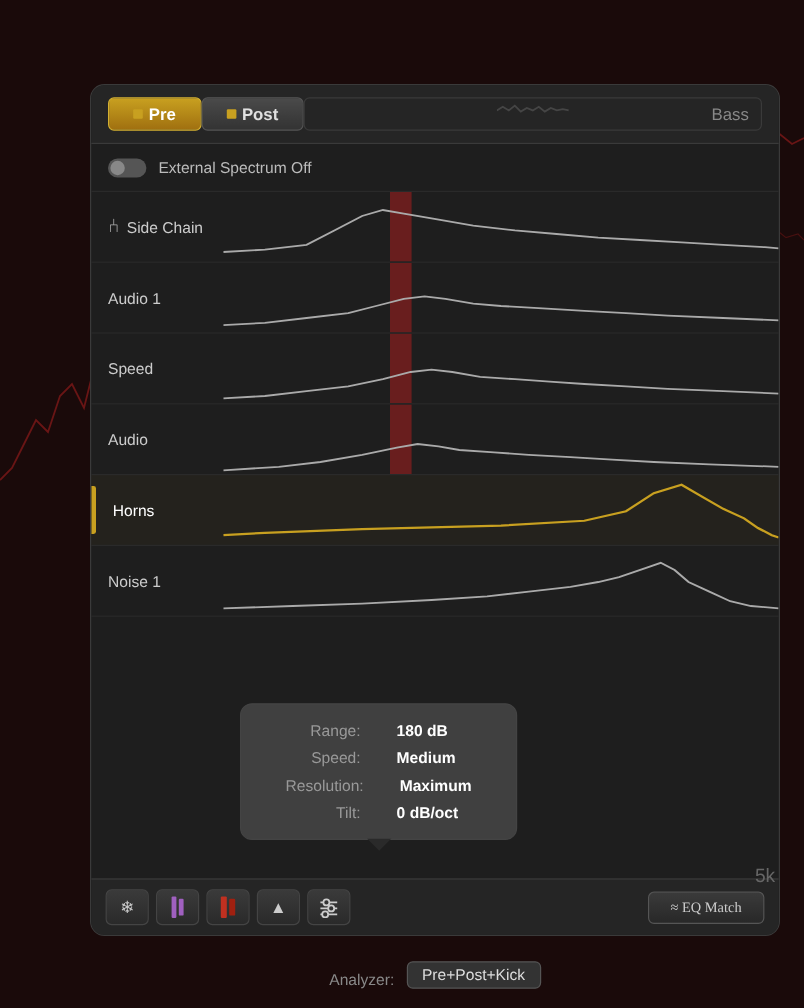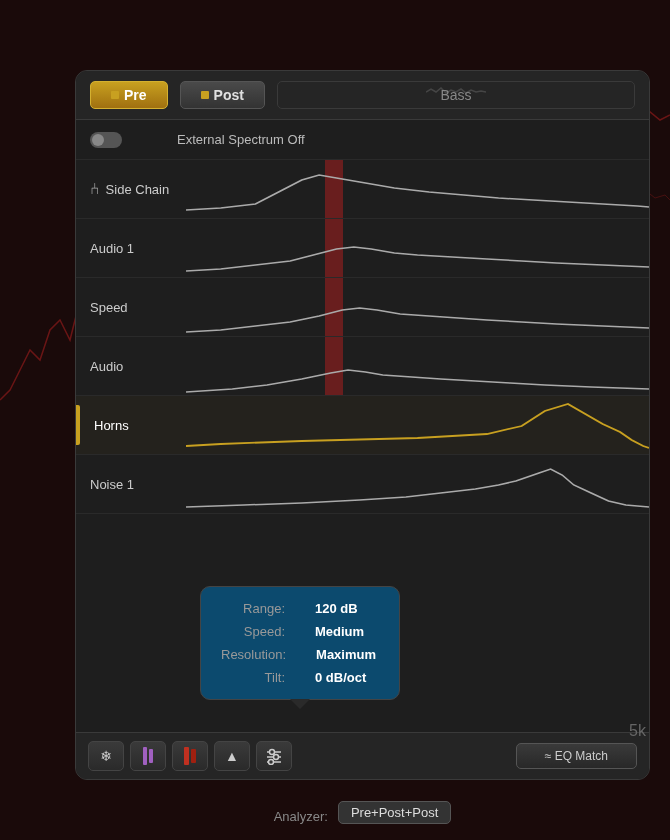--- a/index.html
+++ b/index.html
@@ -26,21 +26,21 @@
       overflow: hidden;
     }
 
     
     .tab-bar {
       display: flex;
       align-items: center;
       padding: 10px 14px;
       background: #252525;
       border-bottom: 1px solid #3a3a3a;
-      gap: 12px;
+      gap: 0;
     }
 
     .tab-btn {
       padding: 5px 20px;
       border-radius: 5px;
       border: 1px solid #555;
       background: linear-gradient(180deg, #4a4a4a 0%, #333 100%);
       color: #e0e0e0;
       font-size: 14px;
       font-weight: 600;
@@ -57,21 +57,21 @@
     .tab-btn .tab-icon {
       width: 8px;
       height: 8px;
       background: #c8a020;
       border-radius: 1px;
       display: inline-block;
     }
 
     .tab-bass {
       flex: 1;
-      text-align: center;
+      text-align: right;
       padding: 5px 10px;
       border-radius: 5px;
       border: 1px solid #3a3a3a;
       background: transparent;
       color: #888;
       font-size: 14px;
       cursor: pointer;
       position: relative;
     }
     .tab-bass-wave {
@@ -103,21 +103,20 @@
       position: absolute;
       left: 2px; top: 2px;
       width: 12px; height: 12px;
       background: #888;
       border-radius: 50%;
     }
 
     .row-label {
       color: #bbb;
       font-size: 13px;
-      margin-left: 45px;
     }
 
     
     .channel-row {
       display: flex;
       align-items: center;
       border-bottom: 1px solid #2a2a2a;
       min-height: 58px;
       position: relative;
       overflow: hidden;
@@ -200,30 +199,31 @@
       color: #ccc;
       display: flex;
       align-items: center;
       justify-content: center;
       cursor: pointer;
       font-size: 14px;
     }
 
     .eq-match-btn {
       margin-left: auto;
-      padding: 5px 28px;
+      padding: 5px 18px;
       border-radius: 5px;
       border: 1px solid #555;
       background: linear-gradient(180deg, #3a3a3a 0%, #282828 100%);
       color: #ccc;
       font-size: 12px;
       cursor: pointer;
       display: flex;
       align-items: flex-end;
       gap: 5px;
+      font-family: Liberation Serif, serif;
     }
 
     
     .status-bar {
       position: absolute;
       bottom: 16px;
       left: 75px;
       right: 20px;
       display: flex;
       align-items: flex-end;
@@ -243,23 +243,23 @@
       padding: 3px 12px;
       color: #ddd;
       font-size: 13px;
     }
 
     
     .tooltip-popup {
       position: absolute;
       bottom: 140px;
       left: 200px;
-      background: #0c4a6e;
+      background: #404040;
       border-radius: 10px;
-      padding: 14px 20px;
+      padding: 14px 37px;
       border: 1px solid #444;
       z-index: 100;
       min-width: 200px;
     }
 
     .tooltip-popup::after {
       content: '';
       position: absolute;
       bottom: -10px;
       left: 50%;
@@ -443,34 +443,34 @@
     </button>
     <button class="eq-match-btn">
       <span>≈ EQ Match</span>
     </button>
   </div>
 </div>
 
 <div class="tooltip-popup">
   <div class="tooltip-row">
     <span class="tooltip-key">Range:</span>
-    <span class="tooltip-val">120 dB</span>
+    <span class="tooltip-val">180 dB</span>
   </div>
   <div class="tooltip-row">
     <span class="tooltip-key">Speed:</span>
     <span class="tooltip-val">Medium</span>
   </div>
   <div class="tooltip-row">
     <span class="tooltip-key">Resolution:</span>
     <span class="tooltip-val">Maximum</span>
   </div>
   <div class="tooltip-row">
     <span class="tooltip-key">Tilt:</span>
     <span class="tooltip-val">0 dB/oct</span>
   </div>
 </div>
 
 <div class="status-bar">
   <span class="analyzer-label">Analyzer:</span>
-  <span class="analyzer-value">Pre+Post+Post</span>
+  <span class="analyzer-value">Pre+Post+Kick</span>
 </div>
 
 <div class="label-5k">5k</div>
 
 </body></html>

